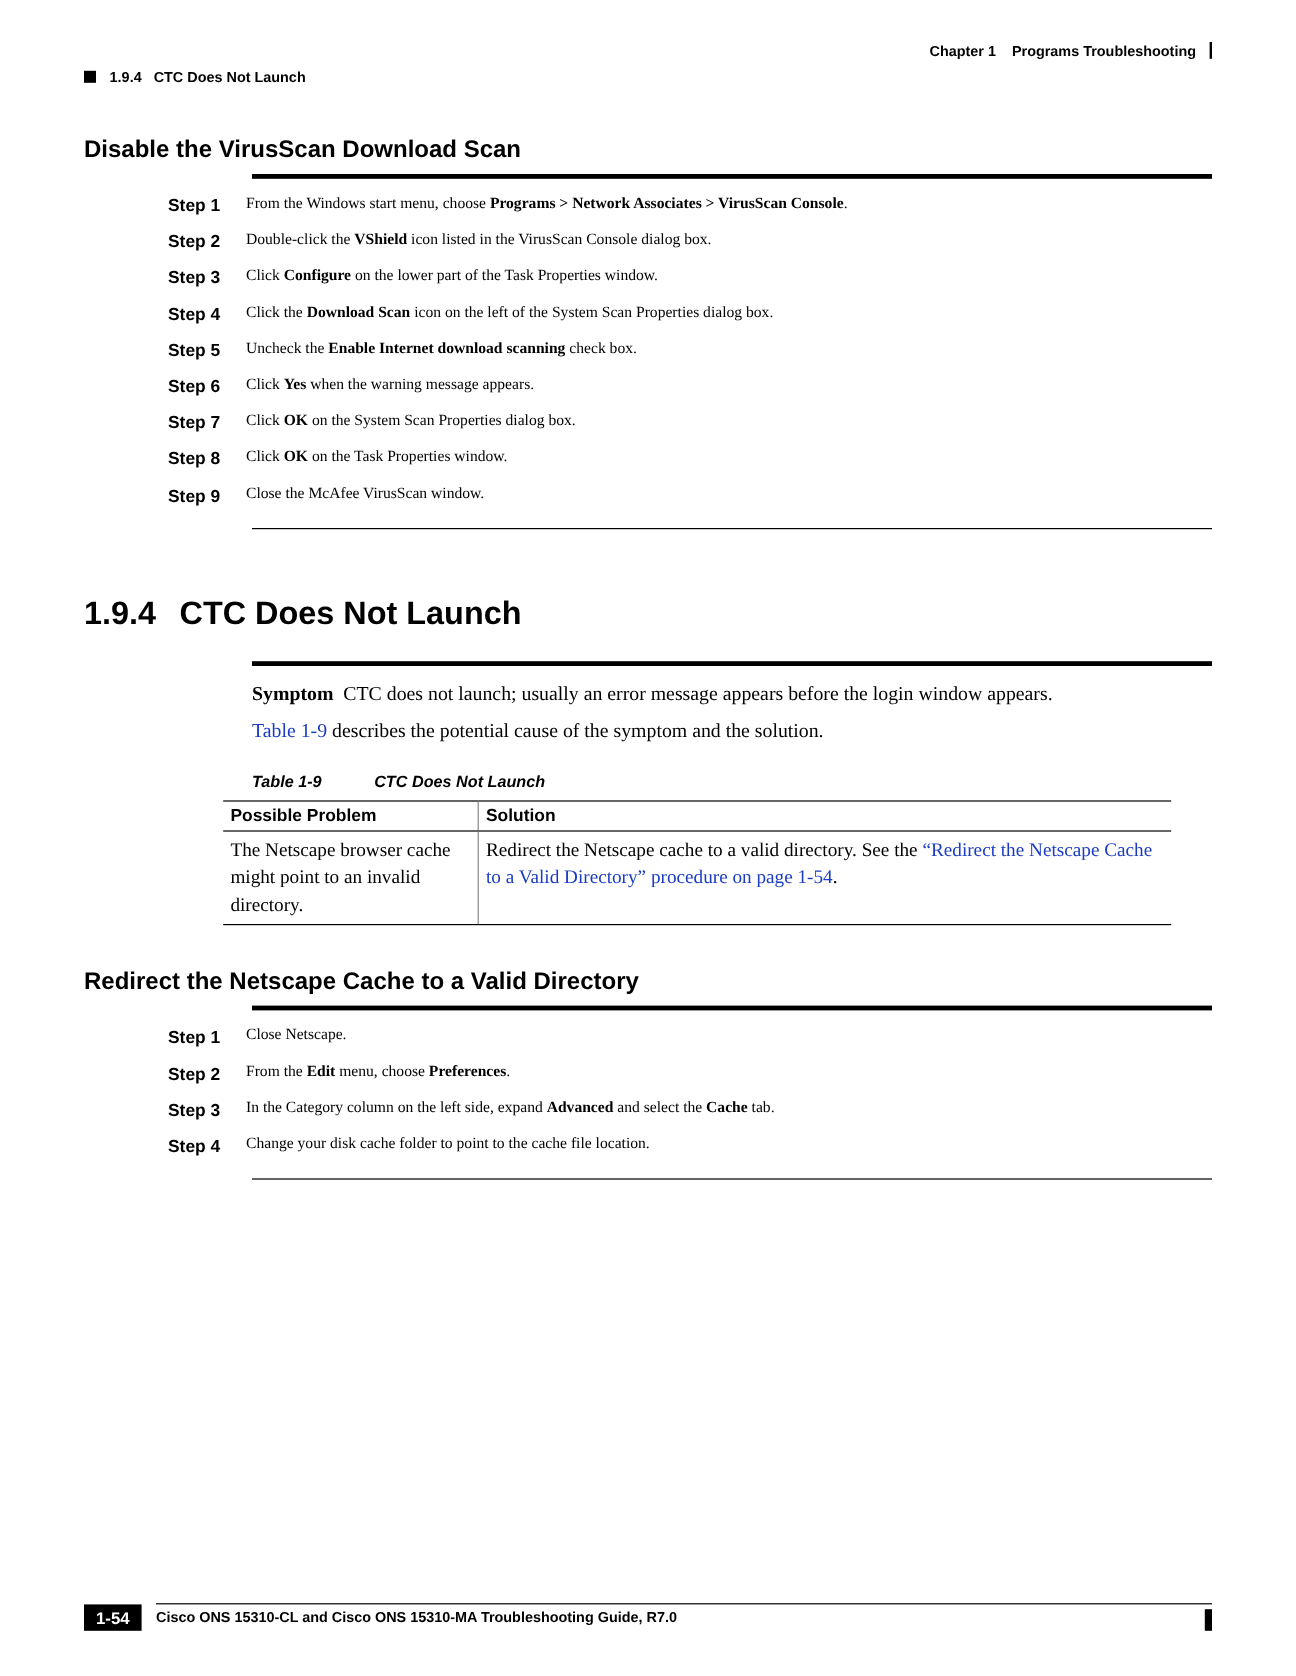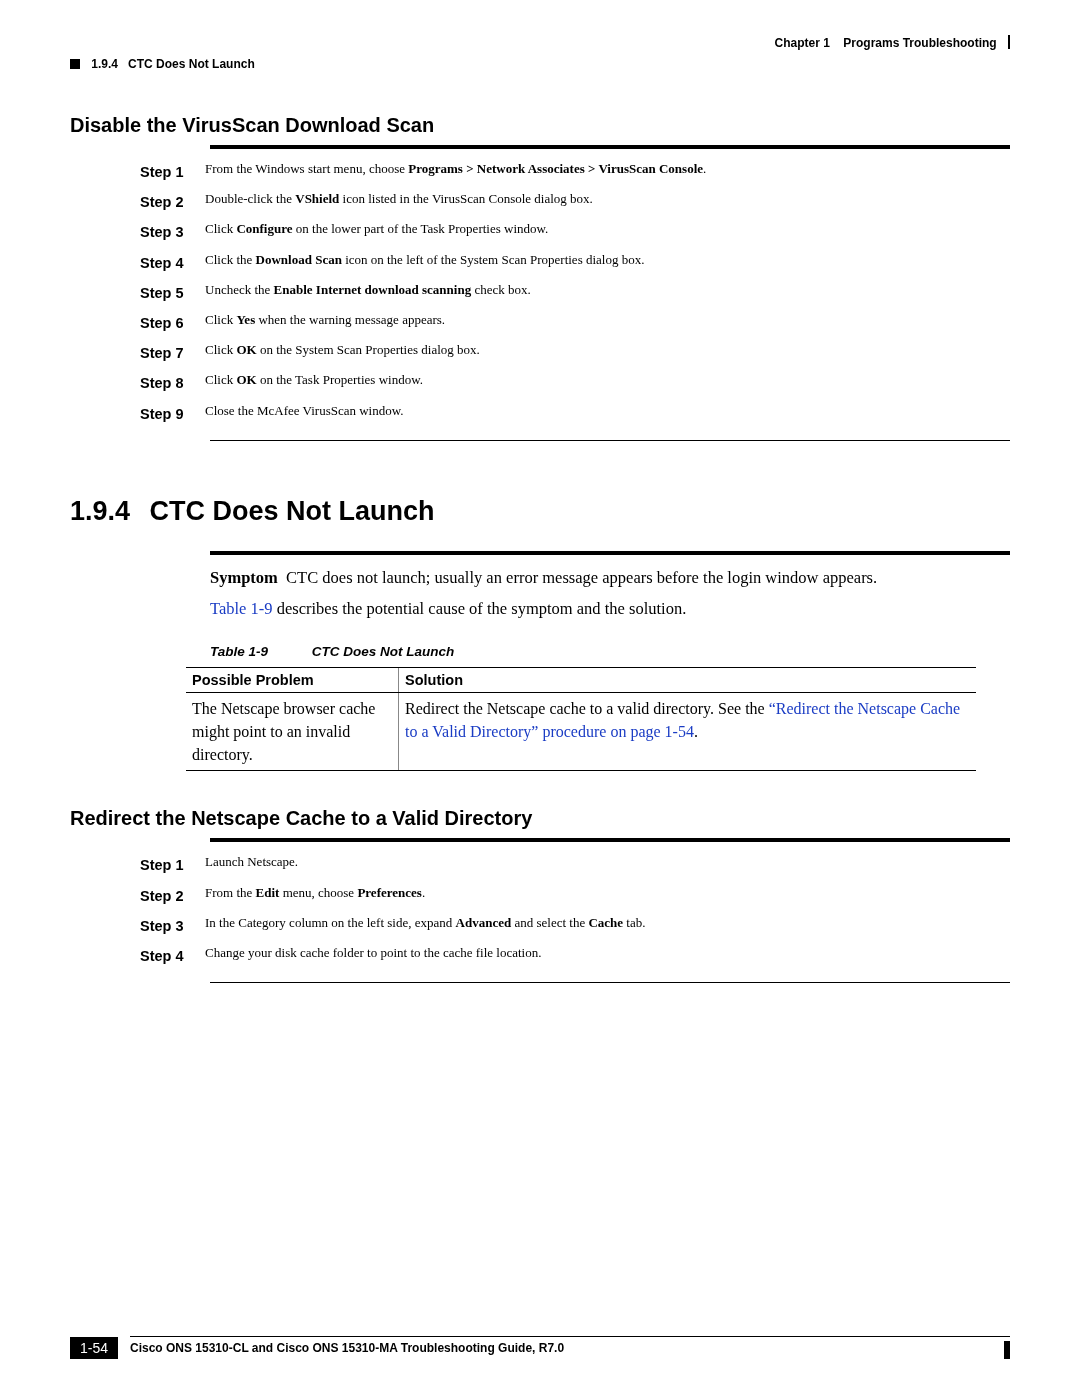--- a/index.html
+++ b/index.html
@@ -142,21 +142,21 @@
     margin-left: 60px;
     margin-top: 4px;
   }
   .foot-page {
     position: absolute;
     left: 0;
     bottom: -4px;
     background: #000;
     color: #fff;
     font-family: Arial, Helvetica, sans-serif;
-    font-weight: normal;
+    font-weight: bold;
     font-size: 14px;
     padding: 3px 10px;
   }
   .foot-mark {
     position: absolute;
     right: 0;
     bottom: -4px;
     width: 6px;
     height: 18px;
     background: #000;
@@ -253,21 +253,21 @@
         <td>Redirect the Netscape cache to a valid directory. See the <span class="link">“Redirect the Netscape Cache to a Valid Directory” procedure on page 1-54</span>.</td>
       </tr>
     </tbody>
       </table>
 
     <h3 class="subheading" style="margin-top:36px;">Redirect the Netscape Cache to a Valid Directory</h3>
     <div class="thick-rule"></div>
     <div>
         <div class="step-row">
           <div class="step-label">Step 1</div>
-          <div class="step-body">Launch Netscape.</div>
+          <div class="step-body">Close Netscape.</div>
         </div>
         <div class="step-row">
           <div class="step-label">Step 2</div>
           <div class="step-body">From the <b>Edit</b> menu, choose <b>Preferences</b>.</div>
         </div>
         <div class="step-row">
           <div class="step-label">Step 3</div>
           <div class="step-body">In the Category column on the left side, expand <b>Advanced</b> and select the <b>Cache</b> tab.</div>
         </div>
         <div class="step-row">

